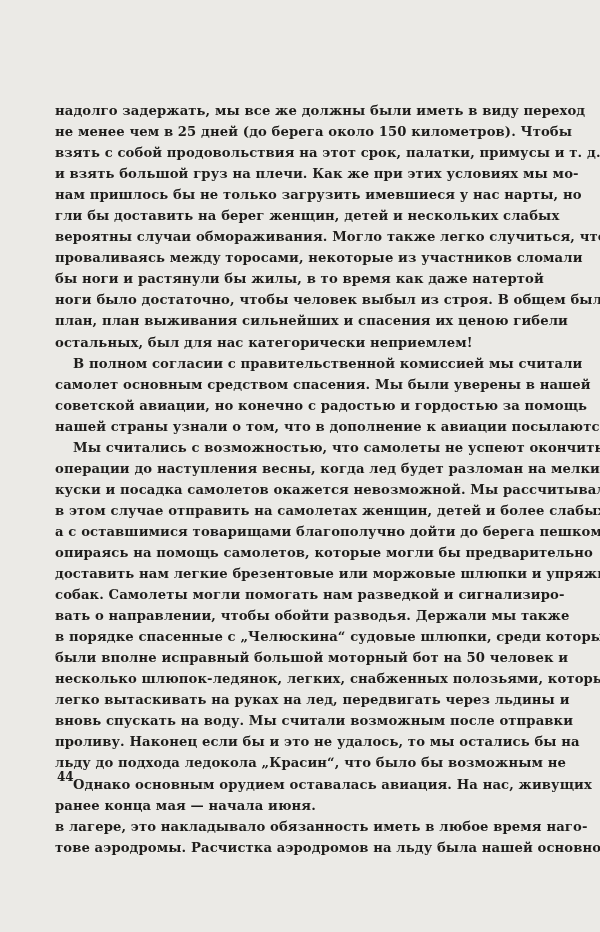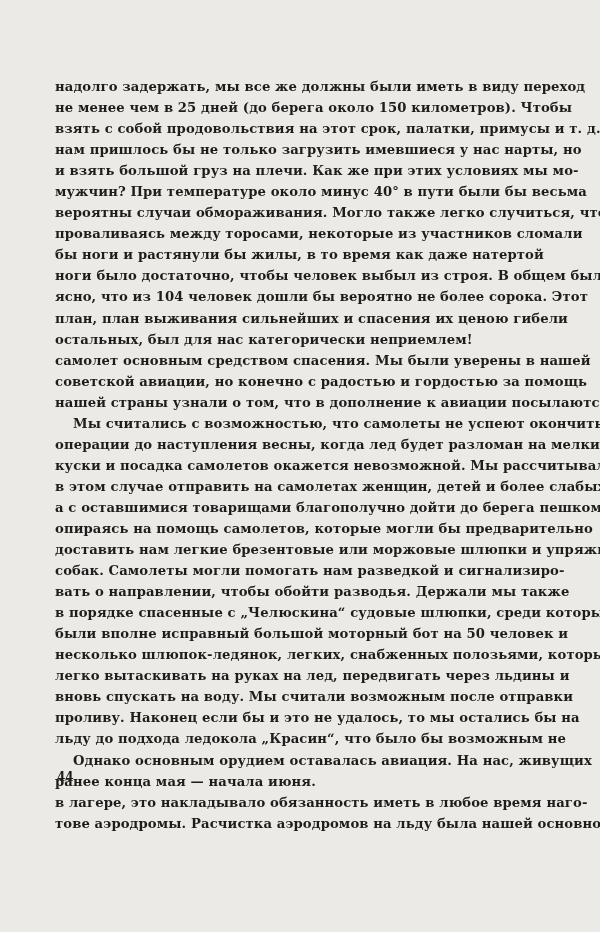--- a/index.html
+++ b/index.html
@@ -4,21 +4,21 @@
 <style>
   html, body { margin: 0; padding: 0; }
   body {
     width: 600px; height: 932px;
     background: #ebeae6;
     position: relative; overflow: hidden;
     font-family: "DejaVu Serif", "Liberation Serif", serif;
     color: #1e1d1b;
   }
   .page {
-    position: absolute; left: 55px; top: 76px; width: 473px;
+    position: absolute; left: 55px; top: 100px; width: 473px;
   }
   .line {
     height: 21.05px; line-height: 21px;
     font-size: 13.2px; white-space: nowrap;
     text-align: justify; text-align-last: justify;
     letter-spacing: 0.1px;
     font-weight: 600;
   }
   .line.indent { padding-left: 18px; }
   .line.last { text-align-last: left; }
@@ -27,30 +27,30 @@
     font-size: 12px; font-weight: 600;
   }
 </style>
 </head>
 <body>
 
 <div class="page" id="page-body">
     <div class="line">надолго задержать, мы все же должны были иметь в виду переход</div>
     <div class="line">не менее чем в 25 дней (до берега около 150 километров). Чтобы</div>
     <div class="line">взять с собой продовольствия на этот срок, палатки, примусы и т. д.,</div>
+    <div class="line">и взять большой груз на плечи. Как же при этих условиях мы мо-</div>
     <div class="line">нам пришлось бы не только загрузить имевшиеся у нас нарты, но</div>
-    <div class="line">и взять большой груз на плечи. Как же при этих условиях мы мо-</div>
-    <div class="line">мужчин? При температуре около минус 40° в пути были бы весьма</div>
+    <div class="line">гли бы доставить на берег женщин, детей и нескольких слабых</div>
     <div class="line">вероятны случаи обмораживания. Могло также легко случиться, что,</div>
     <div class="line">проваливаясь между торосами, некоторые из участников сломали</div>
     <div class="line">бы ноги и растянули бы жилы, в то время как даже натертой</div>
     <div class="line">ноги было достаточно, чтобы человек выбыл из строя. В общем было</div>
-    <div class="line">ясно, что из 104 человек дошли бы вероятно не более сорока. Этот</div>
     <div class="line">план, план выживания сильнейших и спасения их ценою гибели</div>
     <div class="line last">остальных, был для нас категорически неприемлем!</div>
+    <div class="line indent">В полном согласии с правительственной комиссией мы считали</div>
     <div class="line">самолет основным средством спасения. Мы были уверены в нашей</div>
     <div class="line">советской авиации, но конечно с радостью и гордостью за помощь</div>
     <div class="line">нашей страны узнали о том, что в дополнение к авиации посылаются</div>
     <div class="line indent">Мы считались с возможностью, что самолеты не успеют окончить</div>
     <div class="line">операции до наступления весны, когда лед будет разломан на мелкие</div>
     <div class="line">куски и посадка самолетов окажется невозможной. Мы рассчитывали</div>
     <div class="line">в этом случае отправить на самолетах женщин, детей и более слабых,</div>
     <div class="line">а с оставшимися товарищами благополучно дойти до берега пешком,</div>
     <div class="line">опираясь на помощь самолетов, которые могли бы предварительно</div>
     <div class="line">доставить нам легкие брезентовые или моржовые шлюпки и упряжки</div>

